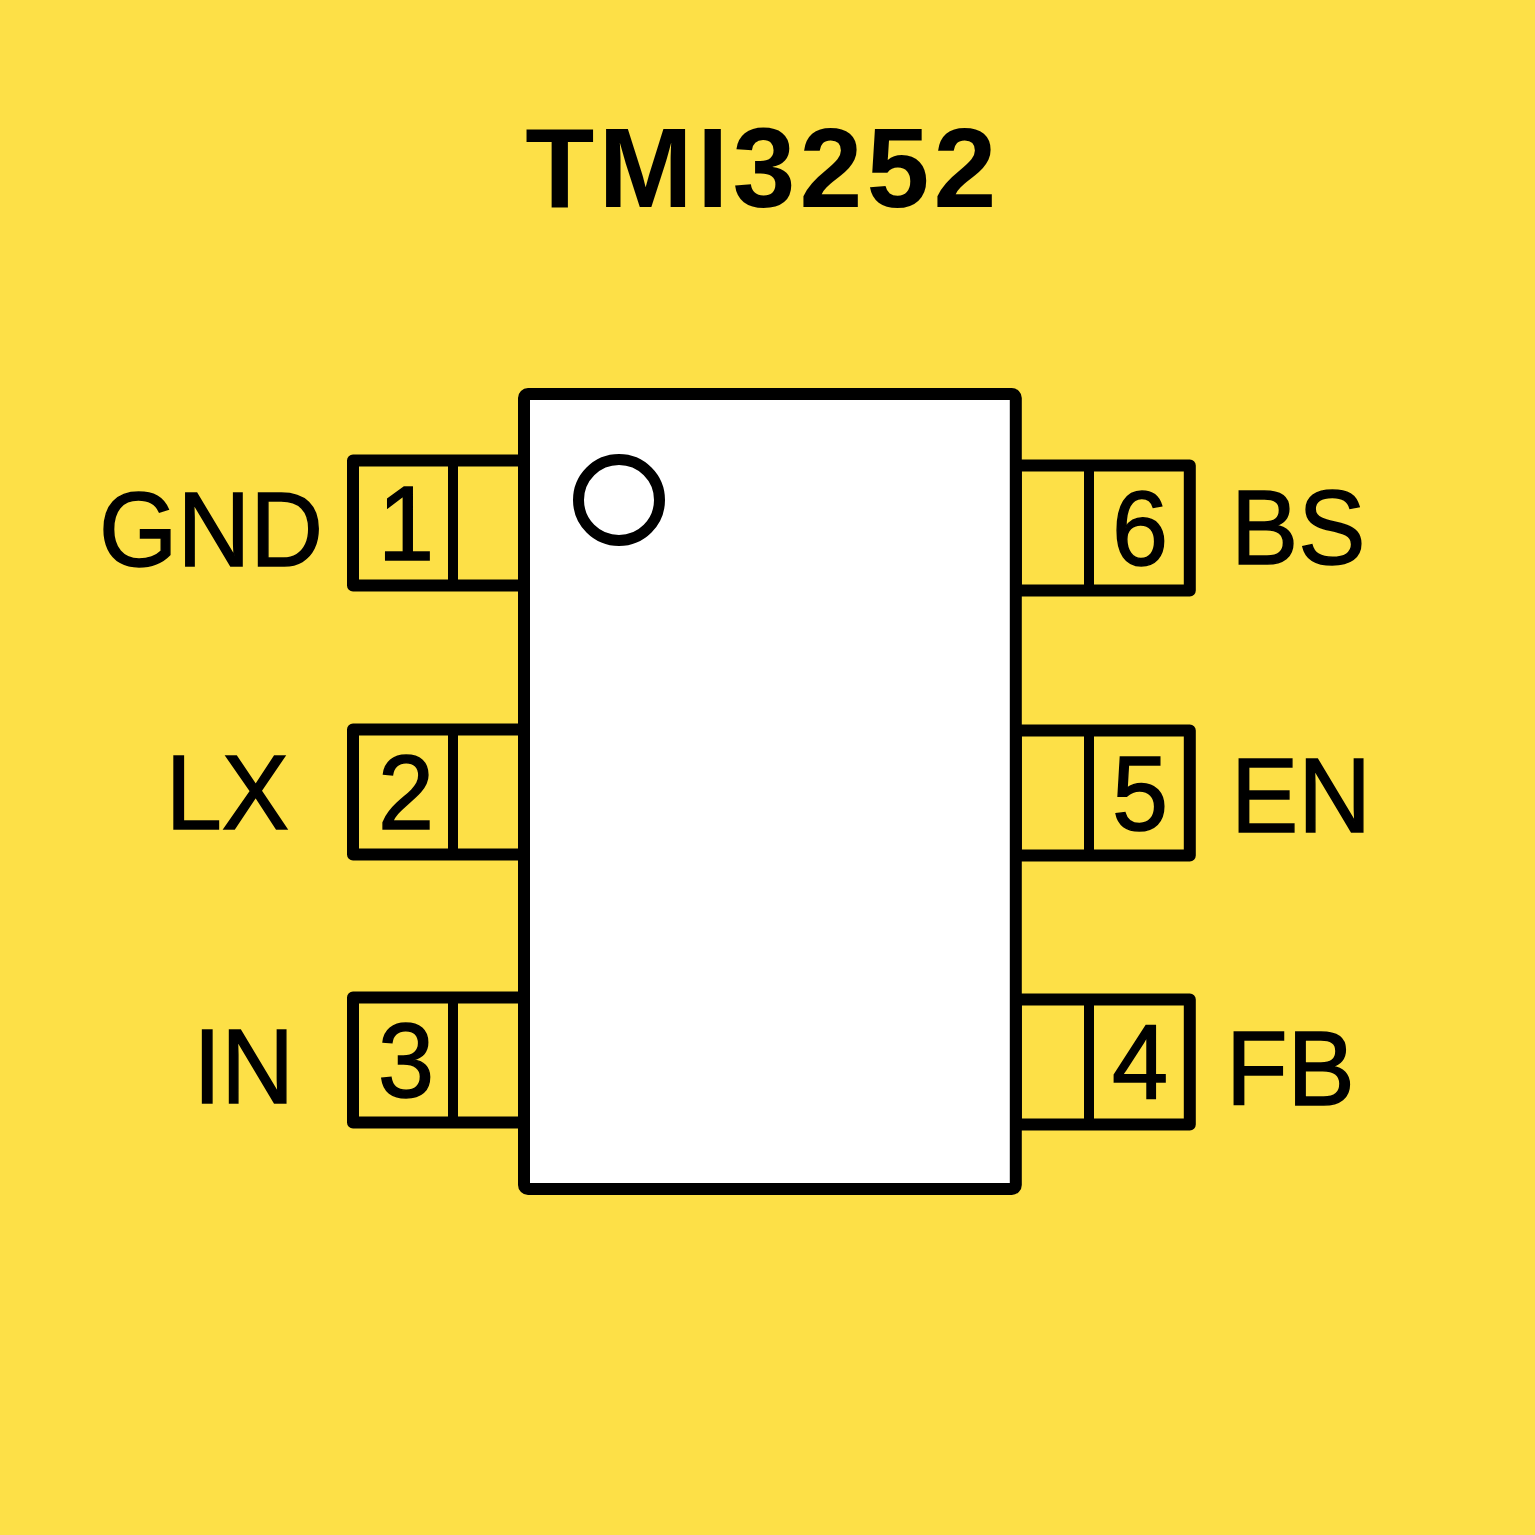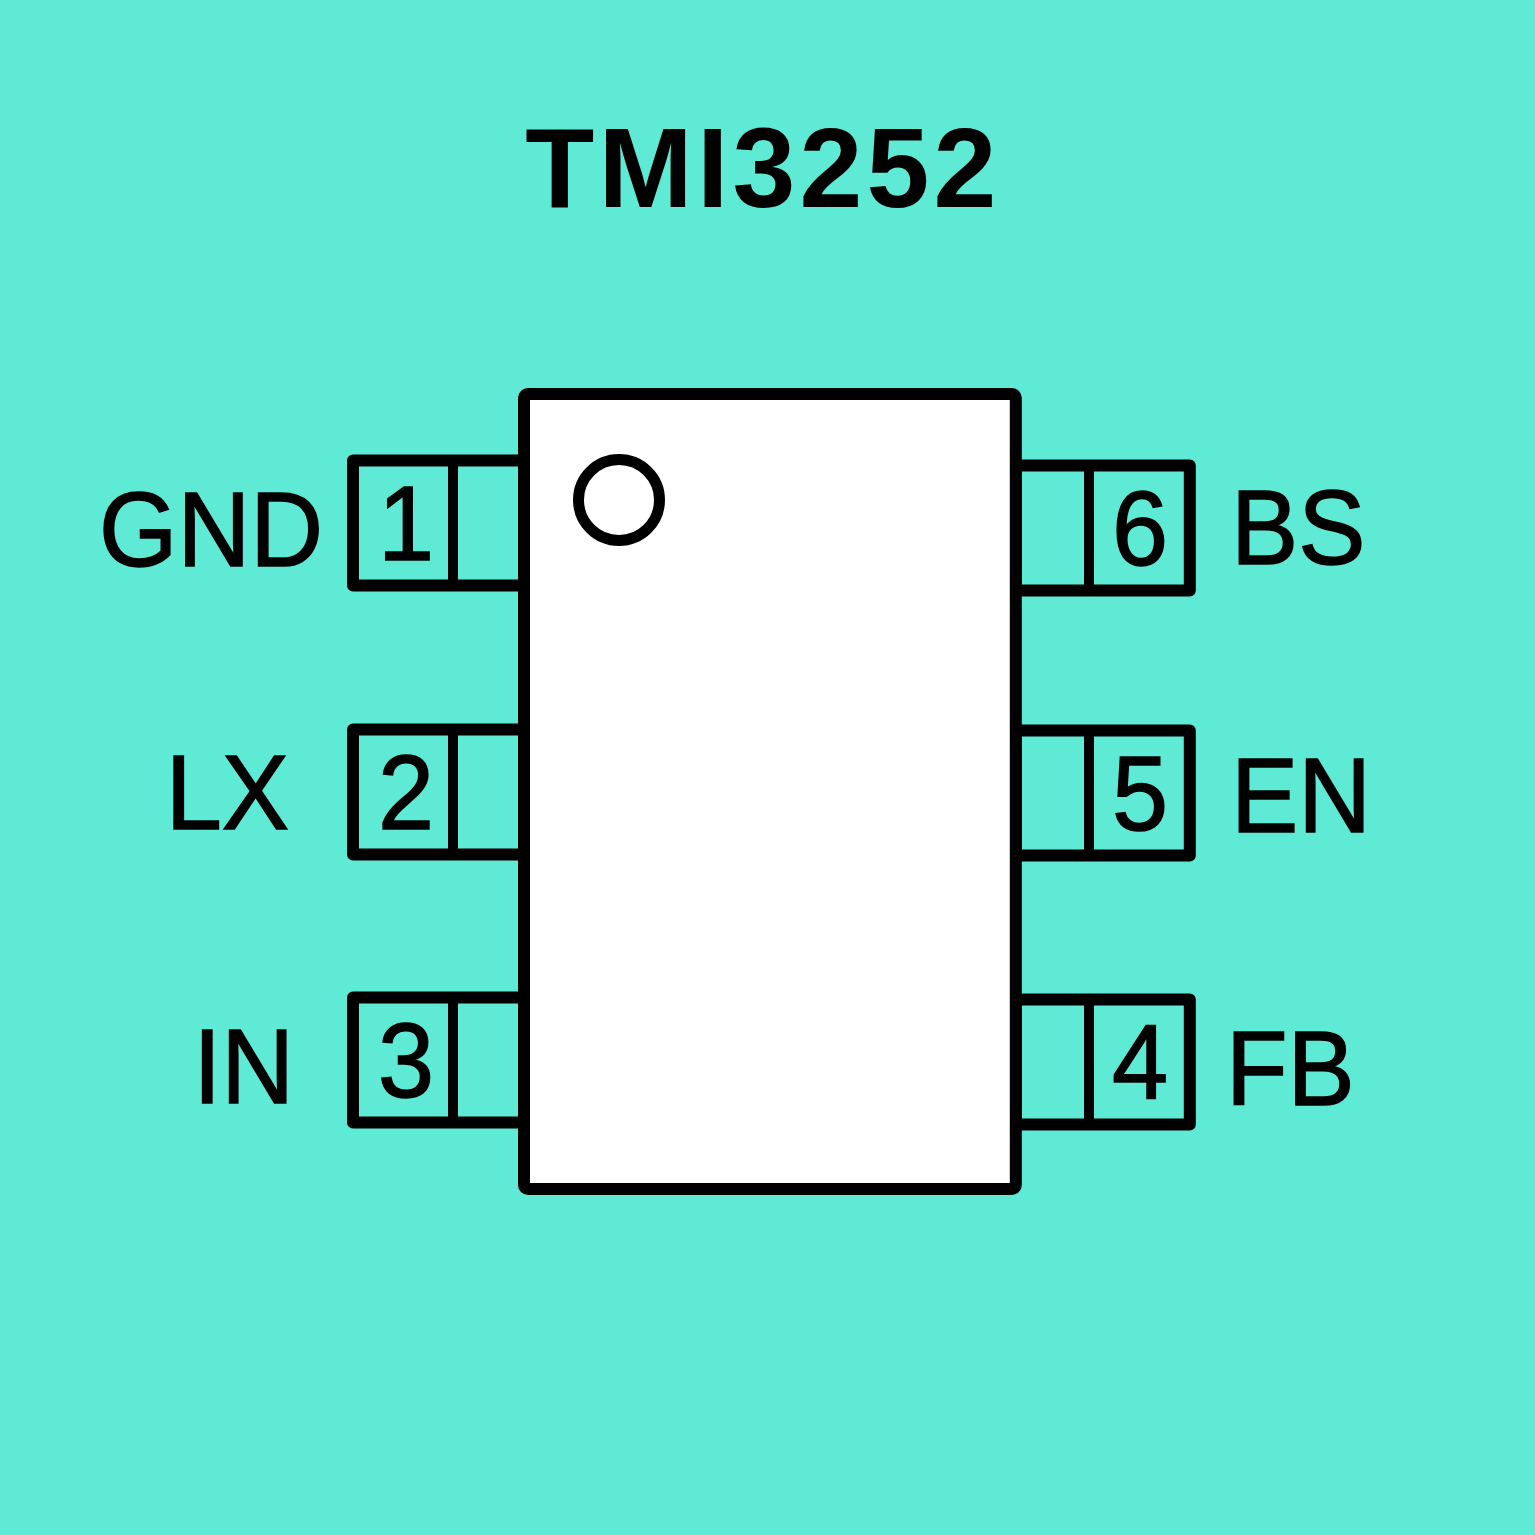--- a/index.html
+++ b/index.html
@@ -4,21 +4,21 @@
 <style>
   html, body {
     margin: 0;
     padding: 0;
     background: #ffffff;
   }
   .page {
     position: relative;
     width: 1535px;
     height: 1535px;
-    background: #5eead4;
+    background: #fde047;
     overflow: hidden;
   }
   svg.diagram {
     position: absolute;
     left: 0;
     top: 0;
     width: 1535px;
     height: 1535px;
     display: block;
   }

